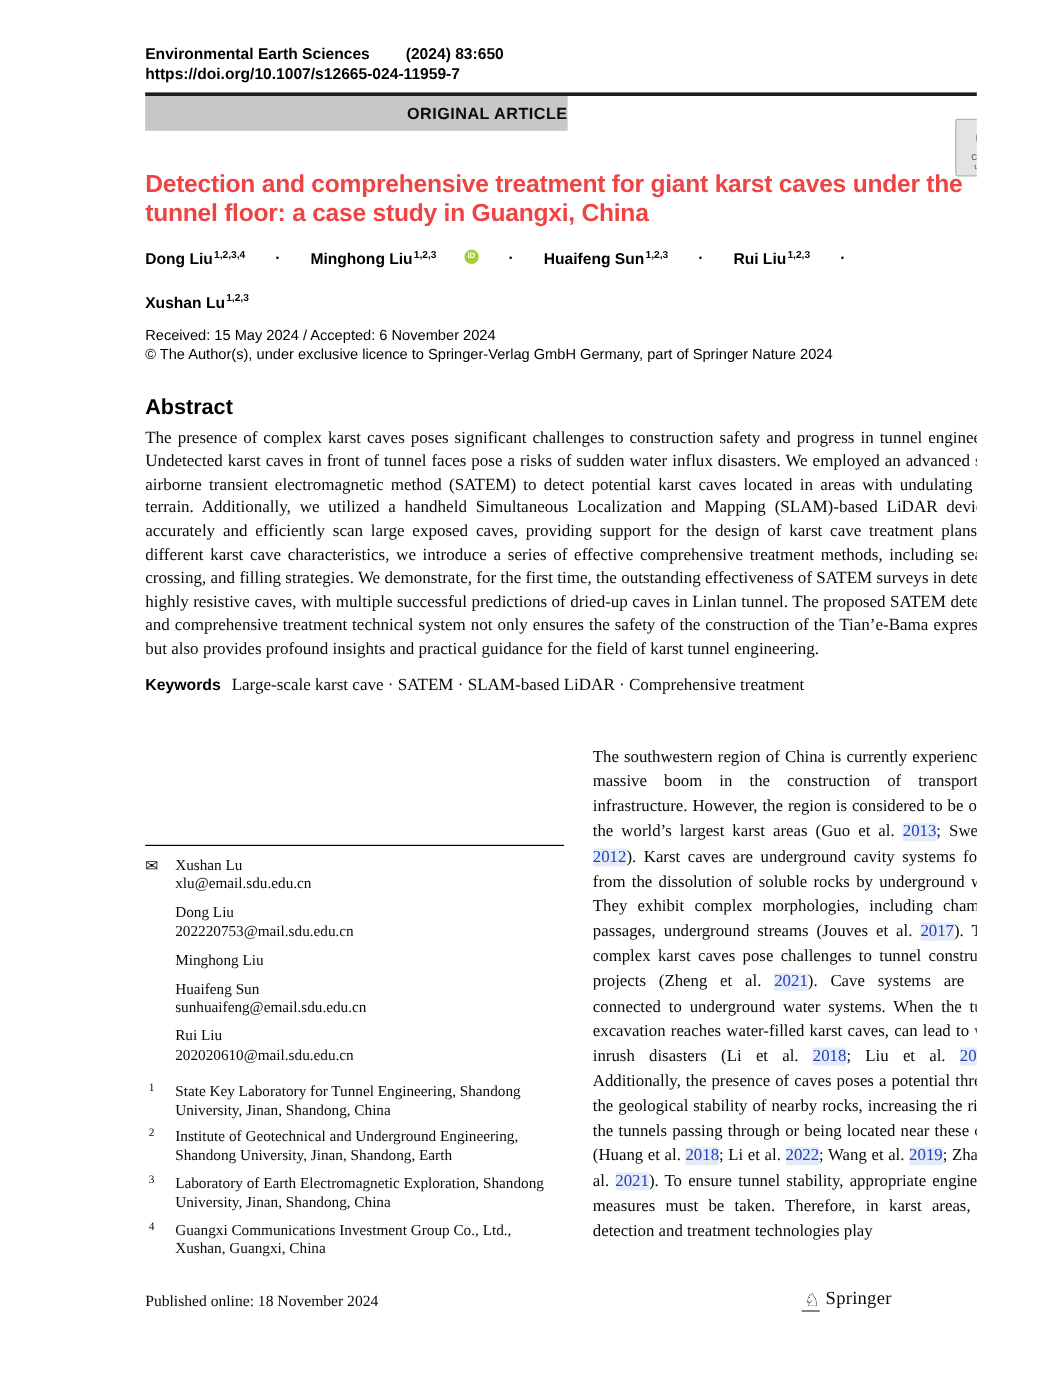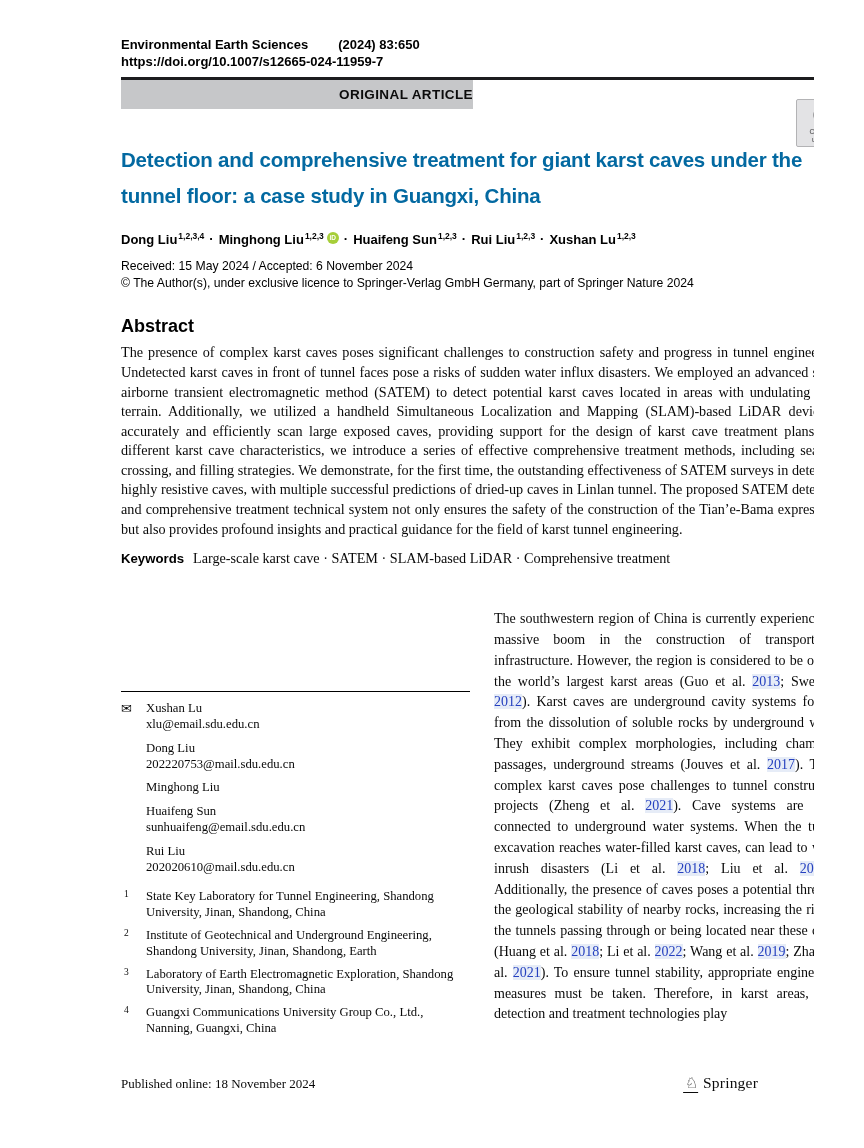--- a/index.html
+++ b/index.html
@@ -33,25 +33,25 @@
     display:flex;flex-direction:column;align-items:center;justify-content:flex-start;
     padding-top:3px;cursor:pointer;
   }
   .check-badge svg{display:block;}
   .check-badge .cap{
     font-family:"Liberation Sans",sans-serif;font-size:6.8px;line-height:7.5px;color:#3c3c3e;text-align:center;margin-top:1px;
   }
   
   .title{
     margin-top:33px;width:723px;
-    font-family:"Liberation Sans",sans-serif;font-weight:bold;font-size:20.5px;line-height:36px;letter-spacing:-.2px;color:#0369a1;
+    font-family:"Liberation Sans",sans-serif;font-weight:bold;font-size:20.5px;line-height:24px;letter-spacing:-.2px;color:#ef4444;
   }
   .authors{
     margin-top:17px;font-family:"Liberation Sans",sans-serif;font-weight:bold;font-size:13px;color:#000;
-    display:flex;flex-wrap:wrap;align-items:flex-start;
+    display:flex;flex-wrap:wrap;align-items:flex-start;gap:20px;
   }
   .authors sup{font-size:8.5px;font-weight:bold;margin-left:1px;}
   .authors .sep{margin:0 5px;}
   .orcid{
     display:inline-block;width:12px;height:12px;border-radius:50%;background:var(--orcid);
     color:#fff;font-size:6.5px;font-weight:bold;text-align:center;line-height:12px;
     font-family:"Liberation Sans",sans-serif;margin-left:3px;position:relative;top:1px;cursor:pointer;
   }
   .received{
     margin-top:11px;font-family:"Liberation Sans",sans-serif;font-size:12.2px;line-height:16.5px;color:#000;
@@ -79,21 +79,21 @@
   .contact-entry{position:relative;padding-left:25px;margin-top:8px;
     font-family:"Liberation Serif",serif;font-size:12.7px;line-height:15.8px;color:#090909;}
   .contact-entry:first-of-type{margin-top:9px;}
   .contact-entry .env{position:absolute;left:0;top:0;font-size:13px;}
   .affils{margin-top:14px;}
   .affil{position:relative;padding-left:25px;margin-bottom:7px;
     font-family:"Liberation Serif",serif;font-size:12.7px;line-height:15.8px;color:#090909;}
   .affil .num{position:absolute;left:3px;top:-2px;font-size:9.5px;}
   
   .footer{
-    position:absolute;left:71px;right:56px;top:1074px;
+    position:absolute;left:71px;right:71px;top:1074px;
     display:flex;justify-content:space-between;align-items:flex-end;
   }
   .published{font-family:"Liberation Serif",serif;font-size:13px;color:#090909;}
   .springer{display:flex;align-items:flex-end;gap:4px;}
   .knight{
     font-family:"DejaVu Sans",sans-serif;font-size:15px;line-height:15px;color:#0b0b0b;
     display:inline-block;border-bottom:1.6px solid #0b0b0b;padding:0 1px 0.5px 1px;transform:skewX(-6deg);
   }
   .sp-word{font-family:"Liberation Serif",serif;font-size:15.5px;color:#0b0b0b;letter-spacing:.2px;}
 </style>
@@ -165,21 +165,21 @@
               </div>
               <div class="contact-entry">
                 <div>Rui Liu</div>
                 <div>202020610@mail.sdu.edu.cn</div>
               </div>
             </div>
           <div class="affils" id="affils">
               <div class="affil"><span class="num">1</span><span>State Key Laboratory for Tunnel Engineering, Shandong University, Jinan, Shandong, China</span></div>
               <div class="affil"><span class="num">2</span><span>Institute of Geotechnical and Underground Engineering, Shandong University, Jinan, Shandong, Earth</span></div>
               <div class="affil"><span class="num">3</span><span>Laboratory of Earth Electromagnetic Exploration, Shandong University, Jinan, Shandong, China</span></div>
-              <div class="affil"><span class="num">4</span><span>Guangxi Communications University Group Co., Ltd., Nanning, Guangxi, China</span></div>
+              <div class="affil"><span class="num">4</span><span>Guangxi Communications Investment Group Co., Ltd., Xushan, Guangxi, China</span></div>
             </div>
         </div>
       </div>
       <div class="col">
         <div class="intro-text" id="intro-paragraph">The southwestern region of China is currently experiencing a massive boom in the construction of transportation infrastructure. However, the region is considered to be one of the world’s largest karst areas (Guo et al. <span class="cite">2013</span>; Sweeting <span class="cite">2012</span>). Karst caves are underground cavity systems formed from the dissolution of soluble rocks by underground water. They exhibit complex morphologies, including chambers, passages, underground streams (Jouves et al. <span class="cite">2017</span>). These complex karst caves pose challenges to tunnel construction projects (Zheng et al. <span class="cite">2021</span>). Cave systems are often connected to underground water systems. When the tunnel excavation reaches water-filled karst caves, can lead to water inrush disasters (Li et al. <span class="cite">2018</span>; Liu et al. <span class="cite">2022b</span>). Additionally, the presence of caves poses a potential threat to the geological stability of nearby rocks, increasing the risk of the tunnels passing through or being located near these caves (Huang et al. <span class="cite">2018</span>; Li et al. <span class="cite">2022</span>; Wang et al. <span class="cite">2019</span>; Zhang et al. <span class="cite">2021</span>). To ensure tunnel stability, appropriate engineering measures must be taken. Therefore, in karst areas, cave detection and treatment technologies play</div>
       </div>
     </div>
 
   </div>
 

